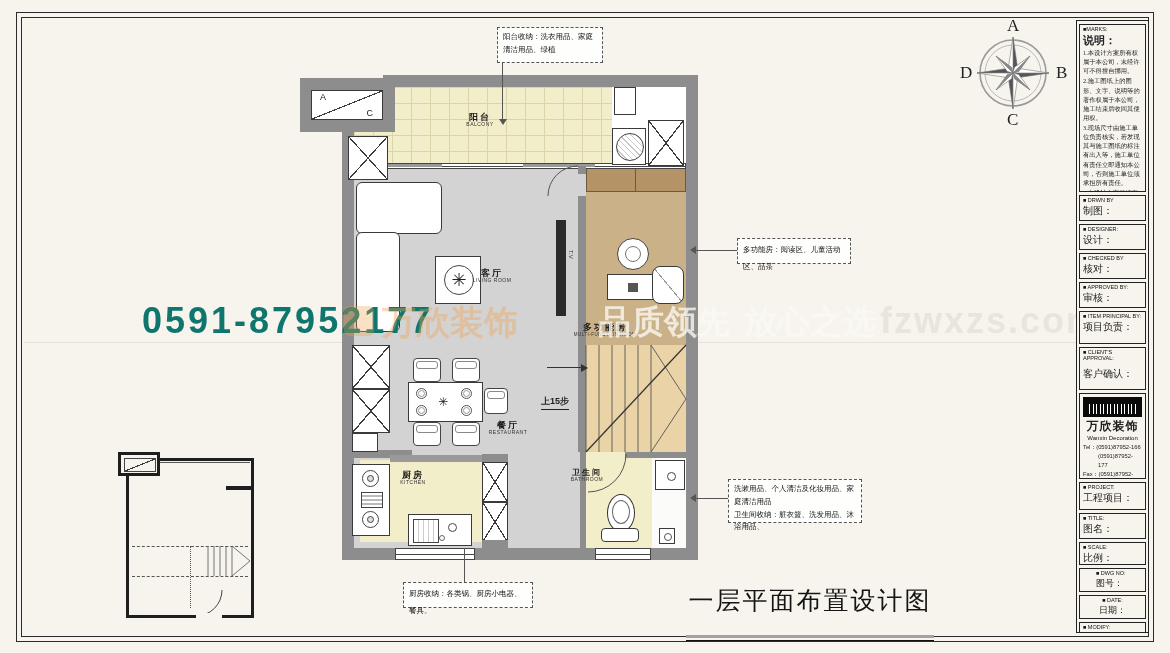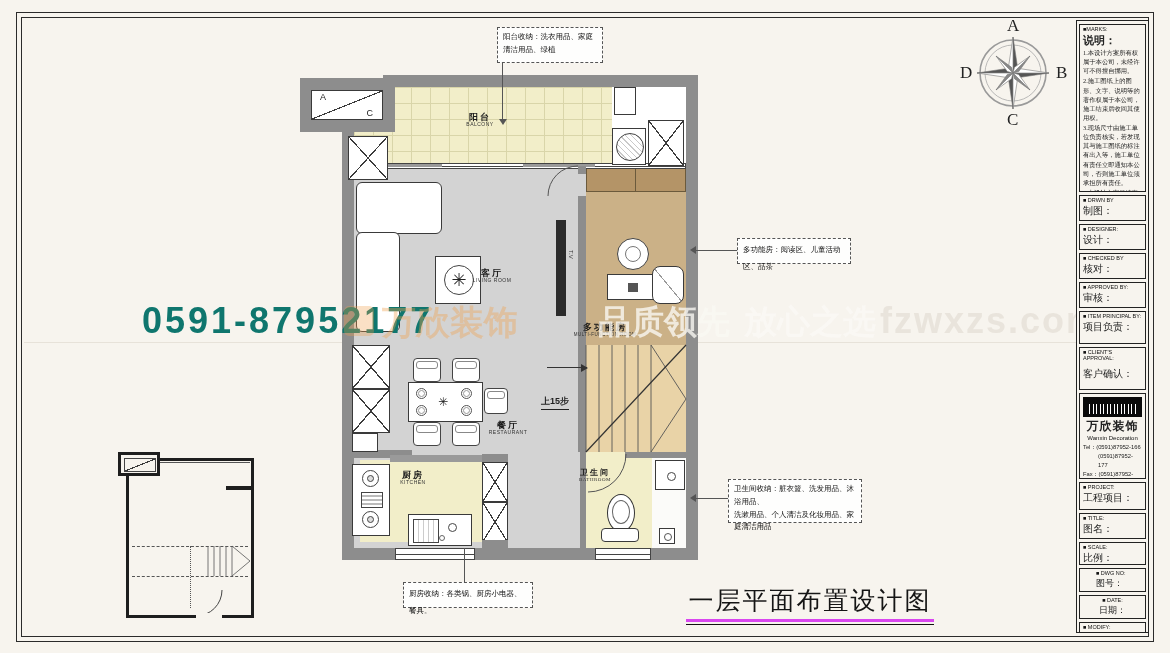--- a/index.html
+++ b/index.html
@@ -42,21 +42,21 @@
   .tb-notes{font-size:6.3px;line-height:1.45;font-family:"Liberation Serif","DejaVu Serif",serif;}
   .tb-notes p{margin:0 0 1px 0;}
   .logo-bar{height:20px;background:#0a0a0a;position:relative;margin-top:2px;}
   .logo-bar::after{content:"";position:absolute;left:4px;right:4px;bottom:3px;height:10px;
      background:repeating-linear-gradient(90deg,transparent 0 2px,#fff 2px 3px,transparent 3px 6px,#fff 6px 7px);}
   .logo-cn{font-size:12px;font-weight:bold;text-align:center;letter-spacing:1px;margin-top:1px;}
   .logo-en{font-size:6px;text-align:center;color:#111;}
   .contact{font-size:5.8px;line-height:1.55;margin-top:2px;}
   .contact .indent{padding-left:15px;}
   .sheet-title{position:absolute;left:686px;top:584px;width:248px;text-align:center;z-index:35;}
-  .sheet-title .t{font-family:"Liberation Serif","DejaVu Serif",serif;font-size:25px;letter-spacing:2px;color:#151515;padding-bottom:2px;border-bottom:3px solid #d946ef;}
+  .sheet-title .t{font-family:"Liberation Serif","DejaVu Serif",serif;font-size:25px;letter-spacing:2px;color:#151515;padding-bottom:18px;border-bottom:3px solid #a3a3a3;}
   .sheet-title .u2{height:1px;background:#111;margin-top:2px;}
   .cletter{position:absolute;font-family:"Liberation Serif","DejaVu Serif",serif;font-size:17px;color:#222;}
   svg{position:absolute;overflow:visible;}
 </style>
 </head>
 <body>
 
 <div class="canvas">
 
   <div class="abs" style="left:24px;top:342px;width:1122px;height:1px;background:#e7e2d9;"></div>
@@ -240,41 +240,41 @@
       <span class="en" style="font-size:4.5px;">MULTI-FUNCTION ROOM</span>
     </div>
     <div class="lbl" style="left:188px;top:350px;width:50px;">
       <span class="cn">餐厅</span>
       <span class="en">RESTAURANT</span>
     </div>
     <div class="lbl" style="left:88px;top:400px;width:60px;">
       <span class="cn">厨房</span>
       <span class="en">KITCHEN</span>
     </div>
-    <div class="lbl" style="left:272px;top:398px;width:56px;font-family:Liberation Serif, serif;">
+    <div class="lbl" style="left:264px;top:398px;width:56px;">
       <span class="cn" style="font-size:8px;">卫生间</span>
       <span class="en">BATHROOM</span>
     </div>
   </div>
 
   <div class="ann" style="left:497px;top:27px;width:106px;height:36px;">
     <span>阳台收纳：洗衣用品、家庭清洁用品、绿植</span>
   </div>
   <div class="lead" style="left:502px;top:62px;width:1px;height:58px;z-index:25;"></div>
   <div class="arrd" style="left:499px;top:119px;z-index:25;"></div>
 
   <div class="ann" style="left:737px;top:238px;width:114px;height:26px;line-height:2.2;">
     <span>多功能房：阅读区、儿童活动区、品茶</span>
   </div>
   <div class="lead" style="left:692px;top:250px;width:45px;height:1px;z-index:25;"></div>
   <div class="arrl" style="left:690px;top:246px;z-index:25;"></div>
 
   <div class="ann" style="left:728px;top:479px;width:134px;height:44px;">
+    <span style="display:block;">洗漱用品、个人清洁及化妆用品、家庭清洁用品</span>
     <span style="display:block;">卫生间收纳：脏衣篮、洗发用品、沐浴用品、</span>
-    <span style="display:block;">洗漱用品、个人清洁及化妆用品、家庭清洁用品</span>
   </div>
   <div class="lead" style="left:692px;top:498px;width:36px;height:1px;z-index:25;"></div>
   <div class="arrl" style="left:690px;top:494px;z-index:25;"></div>
 
   <div class="ann" style="left:403px;top:582px;width:130px;height:26px;line-height:2.2;">
     <span>厨房收纳：各类锅、厨房小电器、餐具。</span>
   </div>
   <div class="lead" style="left:464px;top:548px;width:1px;height:34px;z-index:25;"></div>
 
   <div class="wm" style="left:142px;font-size:36px;letter-spacing:3px;color:#0f766e;">

